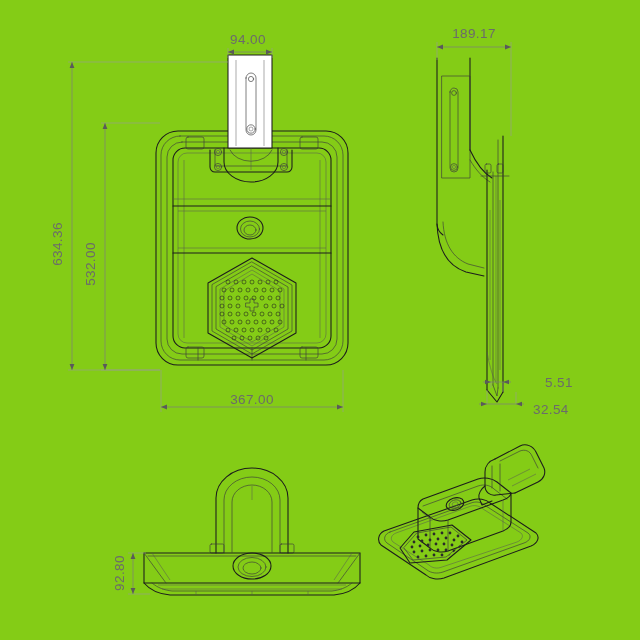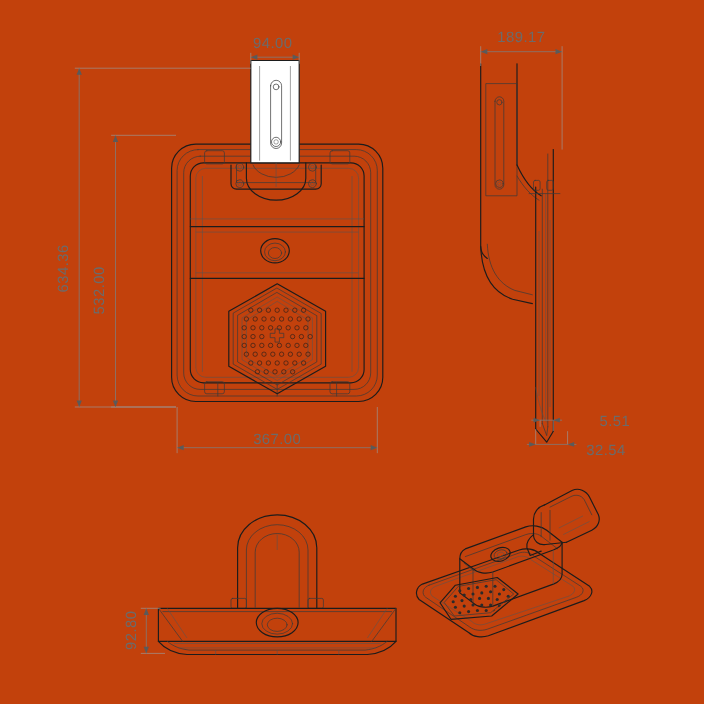--- a/index.html
+++ b/index.html
@@ -4,21 +4,21 @@
 <style>
   html, body {
     margin: 0;
     padding: 0;
     background: #ffffff;
   }
   #sheet {
     position: relative;
     width: 640px;
     height: 640px;
-    background: #c2410c;
+    background: #84cc16;
     overflow: hidden;
     font-family: "Liberation Sans", sans-serif;
   }
   #sheet svg {
     position: absolute;
     left: 0;
     top: 0;
     width: 640px;
     height: 640px;
   }

